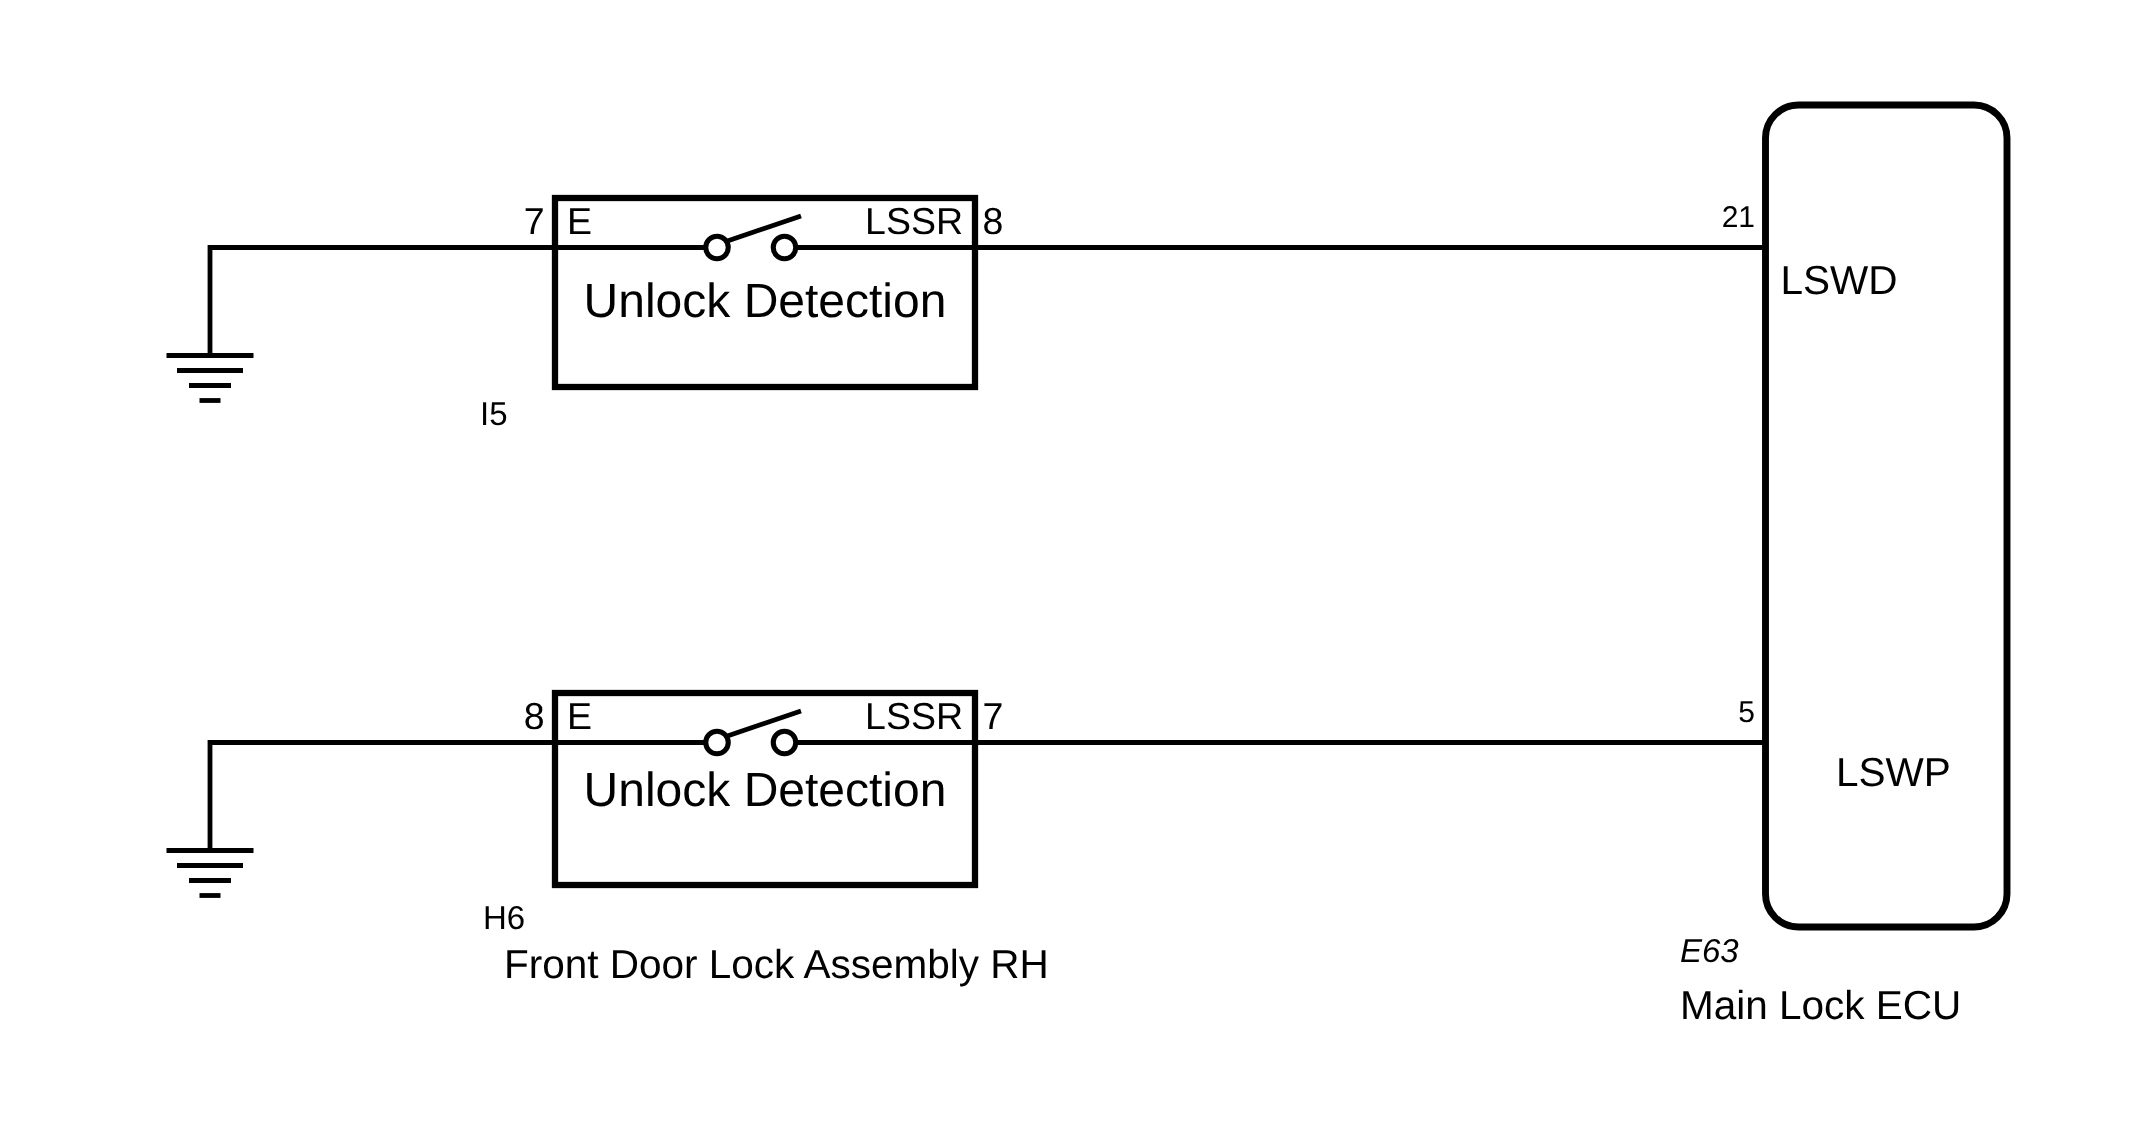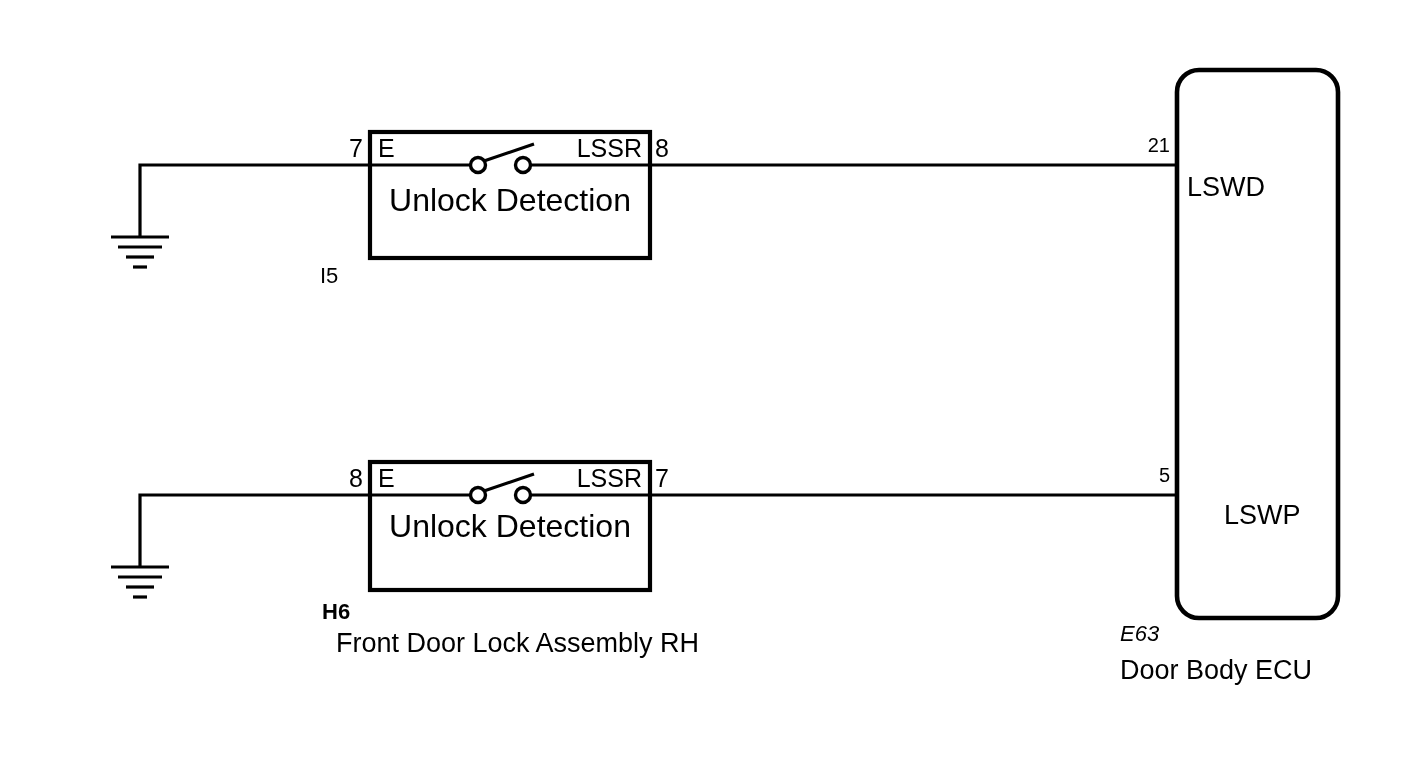--- a/index.html
+++ b/index.html
@@ -141,29 +141,29 @@
   <div style="position:absolute; left:337px; top:464px; width:26px; text-align:right;" class="t-pin">8</div>
 
   <div style="position:absolute; left:378px; top:464px;" class="t-terminal">E</div>
 
   <div style="position:absolute; left:500px; top:464px; width:142px; text-align:right;" class="t-terminal">LSSR</div>
 
   <div style="position:absolute; left:655px; top:464px;" class="t-pin">7</div>
 
   <div style="position:absolute; left:370px; top:508px; width:280px; text-align:center;" class="t-inner">Unlock Detection</div>
 
-  <div style="position:absolute; left:322px; top:599px;font-weight:bold;" class="t-code">H6</div>
+  <div style="position:absolute; left:322px; top:599px;" class="t-code">H6</div>
 
   <div style="position:absolute; left:336px; top:628px;text-align:right;" class="t-name">Front Door Lock Assembly RH</div>
 
   <div style="position:absolute; left:1098px; top:134px; width:72px; text-align:right;" class="t-ecupin">21</div>
 
   <div style="position:absolute; left:1187px; top:153px;margin-top:19px;" class="t-ecuterm">LSWD</div>
 
   <div style="position:absolute; left:1098px; top:464px; width:72px; text-align:right;" class="t-ecupin">5</div>
 
   <div style="position:absolute; left:1224px; top:480px;margin-top:20px;" class="t-ecuterm">LSWP</div>
 
   <div style="position:absolute; left:1120px; top:621px;font-style:italic;" class="t-code">E63</div>
 
-  <div style="position:absolute; left:1120px; top:655px;" class="t-name">Door Body ECU</div>
+  <div style="position:absolute; left:1120px; top:655px;" class="t-name">Main Lock ECU</div>
 
 </div>
 
 </body></html>

